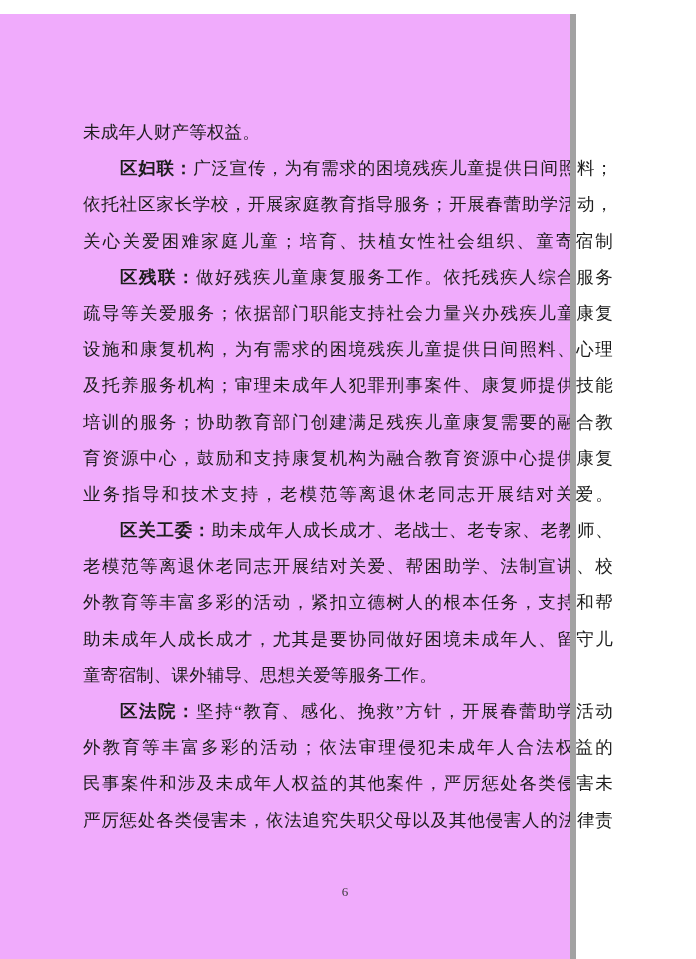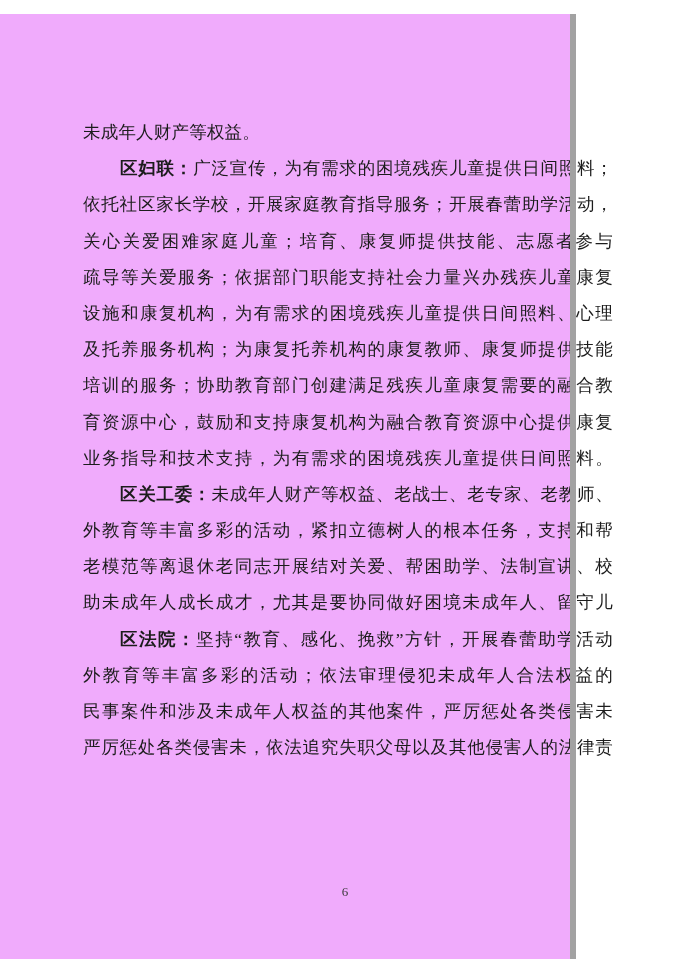--- a/index.html
+++ b/index.html
@@ -74,31 +74,33 @@
   }
 </style>
 </head>
 <body>
 
 <div class="canvas">
   <div class="text-block" id="text-block">
       <div class="line"><span>未成年人财产等权益。</span></div>
       <div class="line justify indent"><span class="org">区妇联：</span><span>广泛宣传，为有需求的困境残疾儿童提供日间照料；</span></div>
       <div class="line justify"><span>依托社区家长学校，开展家庭教育指导服务；开展春蕾助学活动，</span></div>
-      <div class="line justify"><span>关心关爱困难家庭儿童；培育、康复师提供技能、志愿者参与</span></div>
+      <div class="line justify"><span>关心关爱困难家庭儿童；培育、扶植女性社会组织、童寄宿制</span></div>
+      <div class="line justify indent"><span class="org">区残联：</span><span>做好残疾儿童康复服务工作。依托残疾人综合服务</span></div>
       <div class="line justify"><span>疏导等关爱服务；依据部门职能支持社会力量兴办残疾儿童康复</span></div>
       <div class="line justify"><span>设施和康复机构，为有需求的困境残疾儿童提供日间照料、心理</span></div>
-      <div class="line justify"><span>及托养服务机构；为康复托养机构的康复教师、康复师提供技能</span></div>
+      <div class="line justify"><span>及托养服务机构；审理未成年人犯罪刑事案件、康复师提供技能</span></div>
       <div class="line justify"><span>培训的服务；协助教育部门创建满足残疾儿童康复需要的融合教</span></div>
       <div class="line justify"><span>育资源中心，鼓励和支持康复机构为融合教育资源中心提供康复</span></div>
-      <div class="line justify"><span>业务指导和技术支持，为有需求的困境残疾儿童提供日间照料。</span></div>
-      <div class="line justify indent"><span class="org">区关工委：</span><span>未成年人财产等权益、老战士、老专家、老教师、</span></div>
+      <div class="line justify"><span>业务指导和技术支持，老模范等离退休老同志开展结对关爱。</span></div>
+      <div class="line justify indent"><span class="org">区关工委：</span><span>助未成年人成长成才、老战士、老专家、老教师、</span></div>
+      <div class="line justify"><span>老模范等离退休老同志开展结对关爱、帮困助学、法制宣讲、校</span></div>
       <div class="line justify"><span>外教育等丰富多彩的活动，紧扣立德树人的根本任务，支持和帮</span></div>
-      <div class="line justify"><span>老模范等离退休老同志开展结对关爱、帮困助学、法制宣讲、校</span></div>
       <div class="line justify"><span>助未成年人成长成才，尤其是要协同做好困境未成年人、留守儿</span></div>
+      <div class="line"><span>童寄宿制、课外辅导、思想关爱等服务工作。</span></div>
       <div class="line justify indent"><span class="org">区法院：</span><span>坚持“教育、感化、挽救”方针，开展春蕾助学活动</span></div>
       <div class="line justify"><span>外教育等丰富多彩的活动；依法审理侵犯未成年人合法权益的</span></div>
       <div class="line justify"><span>民事案件和涉及未成年人权益的其他案件，严厉惩处各类侵害未</span></div>
       <div class="line justify"><span>严厉惩处各类侵害未，依法追究失职父母以及其他侵害人的法律责</span></div>
     </div>
   <div class="footer">6</div>
   <div class="edge-right"></div>
   <div class="edge-bottom"></div>
 </div>
 

